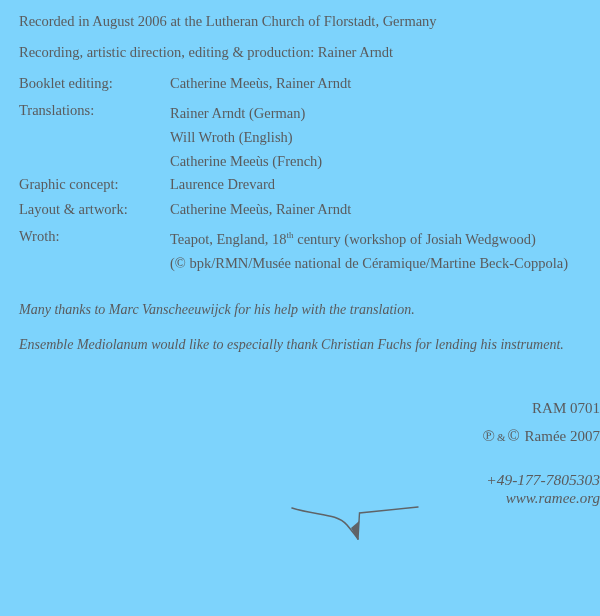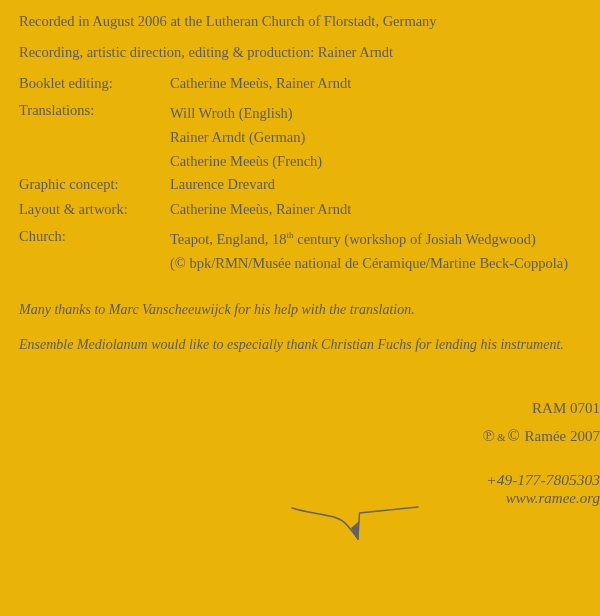--- a/index.html
+++ b/index.html
@@ -1,18 +1,18 @@
 <!DOCTYPE html>
 <html><head>
 <meta charset="utf-8">
 <style>
   html, body { margin:0; padding:0; background:#ffffff; }
   .page {
     position:relative; width:600px; height:616px; overflow:hidden;
-    background:#eab308; color:#5a5b5d;
+    background:#7dd3fc; color:#5a5b5d;
     font-family:"Liberation Serif","DejaVu Serif",serif;
     font-size:14.5px; line-height:1.25;
   }
   .crow { position:absolute; left:0; right:0; height:0; }
   .lab  { position:absolute; left:19px; top:0; white-space:nowrap; }
   .val  { position:absolute; left:170px; top:0; white-space:nowrap; }
   .val .vline { line-height:24px; white-space:nowrap; }
   .fullline { position:absolute; left:19px; top:0; white-space:nowrap; }
   .italic { font-style:italic; font-size:14px; }
   sup.ord { font-size:9px; vertical-align:super; line-height:0; }
@@ -46,38 +46,38 @@
   </div>
 
   <div class="crow" style="top:74px">
     <span class="lab">Booklet editing:</span>
     <span class="val">Catherine Meeùs, Rainer Arndt</span>
   </div>
 
   <div class="crow" style="top:101px">
     <span class="lab">Translations:</span>
     <span class="val">
+      <div class="vline">Rainer Arndt (German)</div>
       <div class="vline">Will Wroth (English)</div>
-      <div class="vline">Rainer Arndt (German)</div>
       <div class="vline">Catherine Meeùs (French)</div>
     </span>
   </div>
 
   <div class="crow" style="top:175px">
     <span class="lab">Graphic concept:</span>
     <span class="val">Laurence Drevard</span>
   </div>
 
   <div class="crow" style="top:200px">
     <span class="lab">Layout &amp; artwork:</span>
     <span class="val">Catherine Meeùs, Rainer Arndt</span>
   </div>
 
   <div class="crow" style="top:227px">
-    <span class="lab">Church:</span>
+    <span class="lab">Wroth:</span>
     <span class="val">
       <div class="vline"><span>Teapot, England, 18</span><sup class="ord">th</sup><span> century (workshop of Josiah Wedgwood)</span></div>
       <div class="vline">(© bpk/RMN/Musée national de Céramique/Martine Beck-Coppola)</div>
     </span>
   </div>
 
   <div class="crow" style="top:301px">
     <span class="fullline italic">Many thanks to Marc Vanscheeuwijck for his help with the translation.</span>
   </div>
   <div class="crow" style="top:336px">

